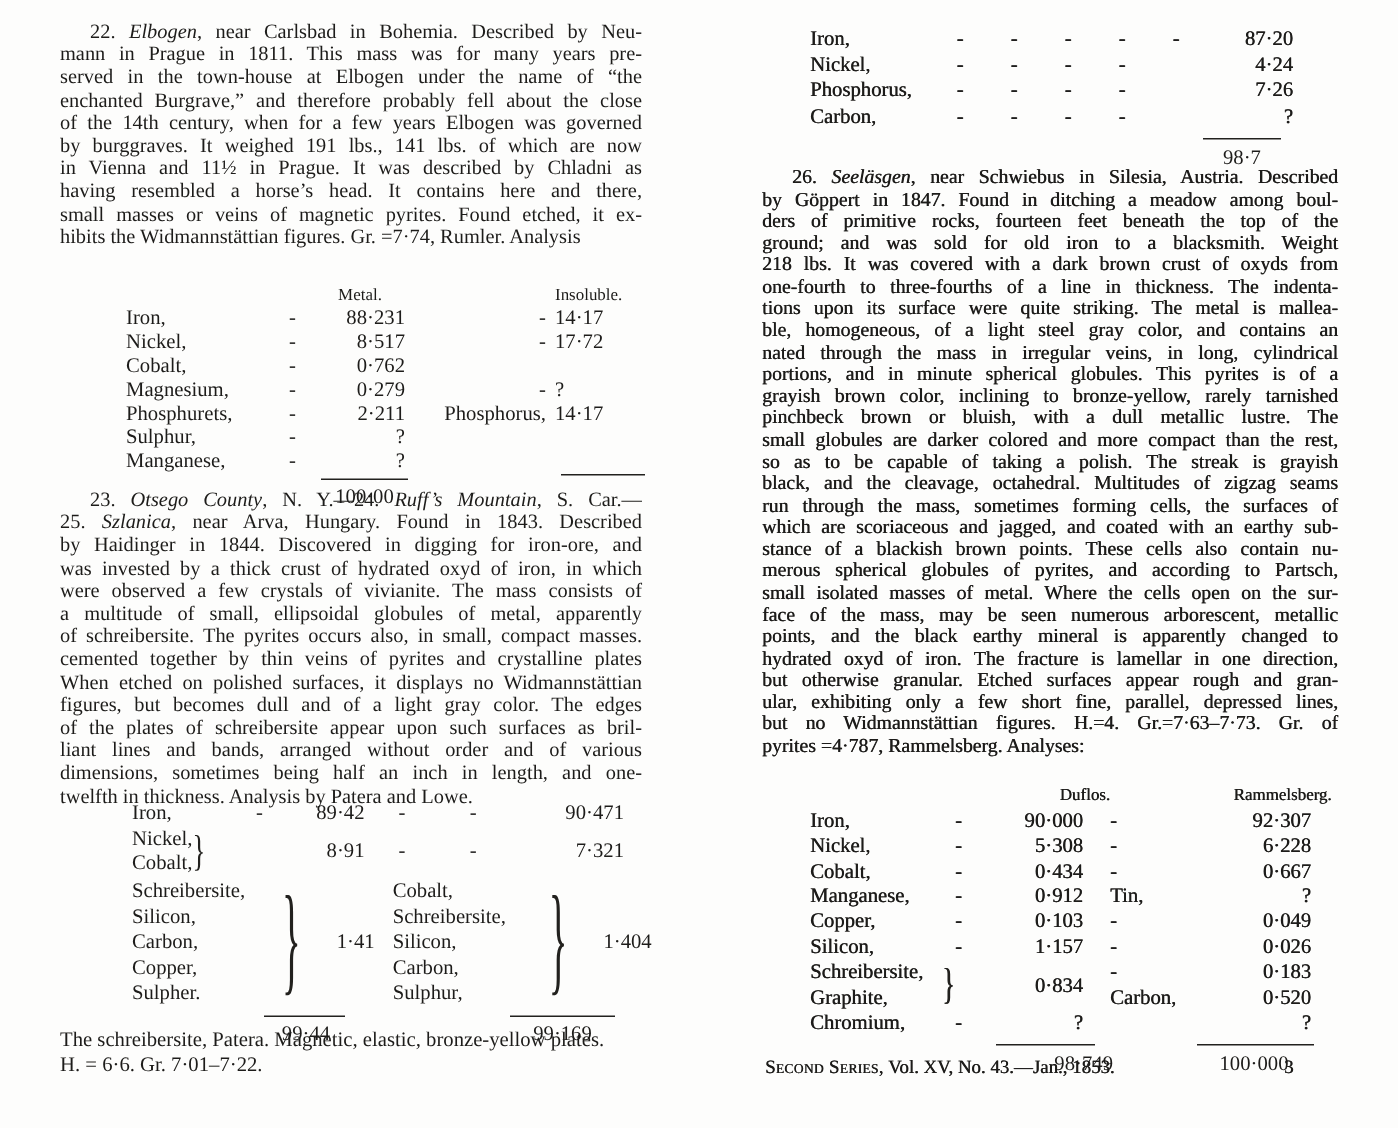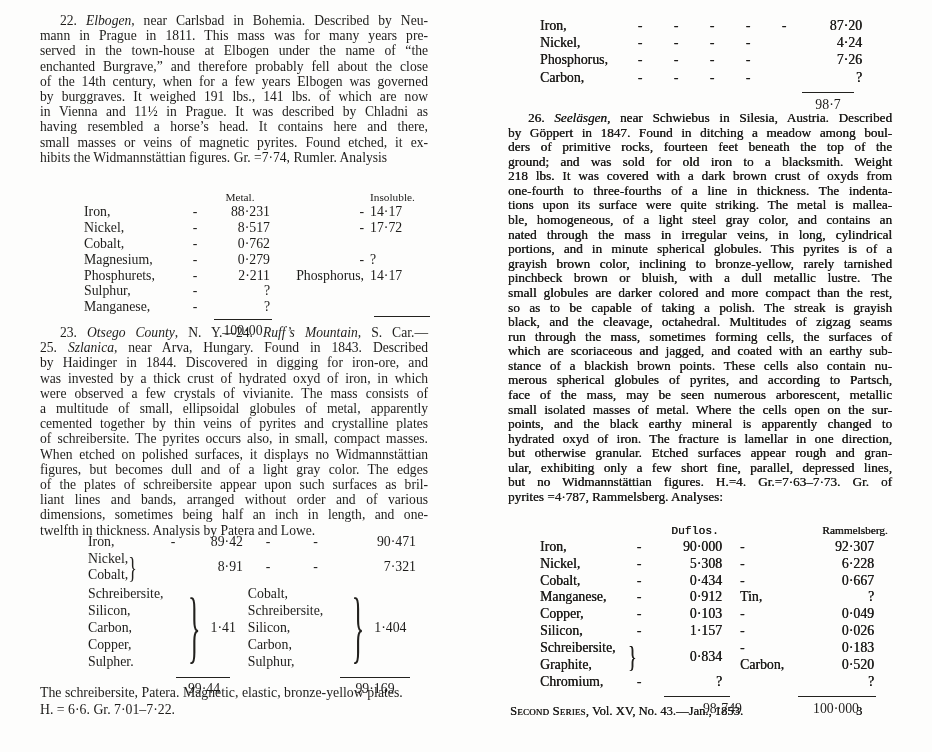--- a/index.html
+++ b/index.html
@@ -55,40 +55,40 @@
   .brace{display:inline-block;transform-origin:center;line-height:1;font-weight:400;color:#22211e;}
   .brace::before{content:"}";}
   .br2{font-size:18px;transform:scaleY(1.6);}
   .br5{font-size:26px;transform:scaleY(3.1);}
   .t2 .groups{display:flex;margin-top:3px;}
   .t2 .grp{display:flex;align-items:center;}
   .t2 .grp .names .cell{line-height:16.9px;}
   .t2 .g1 .names{width:100px;}
   .t2 .g2{margin-left:12px;}
   .t2 .g2 .names{width:104px;}
-  .t2 .gval{margin-left:10px;}
+  .t2 .gval{margin-left:24px;}
   .t2 .tots{position:relative;height:34px;margin-top:4px;}
   .t2 .r1{position:absolute;left:88px;top:2px;width:54px;}
   .t2 .v1{position:absolute;left:76px;top:6px;width:80px;text-align:center;}
   .t2 .r2{position:absolute;left:252px;top:2px;width:70px;}
   .t2 .v2{position:absolute;left:242px;top:6px;width:90px;text-align:center;}
   .t2note{position:absolute;left:40px;top:684px;width:400px;font-size:13.8px;line-height:17px;}
 
   
   .t3{position:absolute;left:74px;top:18px;width:322px;font-size:13.8px;}
   .t3 .trow{display:grid;grid-template-columns:82px 36px 36px 36px 36px 36px 60px;height:17.2px;align-items:baseline;}
   .t3 .rulewrap{position:absolute;left:262px;top:74px;width:52px;}
   .t3 .total{position:absolute;left:252px;top:79px;width:72px;text-align:center;}
 
   
   .t4{position:absolute;left:74px;top:524px;width:352px;font-size:13.8px;}
   .t4 .trow,.t4 .thead{display:grid;grid-template-columns:88px 22px 90px 64px 88px;align-items:baseline;}
   .t4 .trow{height:16.8px;}
   .t4 .thead{font-size:11.3px;height:15px;}
-  .t4 .thead .h1{grid-column:3;text-align:center;font-family:Liberation Mono, monospace;}
+  .t4 .thead .h1{grid-column:3;text-align:right;}
   .t4 .thead .h2{grid-column:5;text-align:center;padding-left:14px;}
   .t4 .num2{text-align:right;padding-right:18px;}
   .t4 .grow{display:grid;grid-template-columns:88px 22px 90px 64px 88px;align-items:center;height:34px;}
   .t4 .grow .names .cell,.t4 .grow .rcol .cell{line-height:16.8px;}
   .t4 .grow .bracewrap{text-align:left;}
   .t4 .tots{position:relative;height:36px;margin-top:3px;}
   .t4 .r1{position:absolute;left:124px;top:2px;width:66px;}
   .t4 .v1{position:absolute;left:112px;top:7px;width:90px;text-align:right;}
   .t4 .r2{position:absolute;left:258px;top:2px;width:78px;}
   .t4 .v2{position:absolute;left:246px;top:7px;width:100px;text-align:center;}
@@ -181,22 +181,22 @@
     </div>
 
     <div class="para p-left" style="top:325px;">
 
     <div class="line">23. <i>Otsego County</i>, N. Y.—24. <i>Ruff’s Mountain</i>, S. Car.—</div>
         <div class="line">25. <i>Szlanica</i>, near Arva, Hungary. Found in 1843. Described</div>
         <div class="line">by Haidinger in 1844. Discovered in digging for iron-ore, and</div>
         <div class="line">was invested by a thick crust of hydrated oxyd of iron, in which</div>
         <div class="line">were observed a few crystals of vivianite. The mass consists of</div>
         <div class="line">a multitude of small, ellipsoidal globules of metal, apparently</div>
+        <div class="line">of schreibersite. The pyrites occurs also, in small, compact masses.</div>
         <div class="line">cemented together by thin veins of pyrites and crystalline plates</div>
-        <div class="line">of schreibersite. The pyrites occurs also, in small, compact masses.</div>
         <div class="line">When etched on polished surfaces, it displays no Widmannstättian</div>
         <div class="line">figures, but becomes dull and of a light gray color. The edges</div>
         <div class="line">of the plates of schreibersite appear upon such surfaces as bril-</div>
         <div class="line">liant lines and bands, arranged without order and of various</div>
         <div class="line">dimensions, sometimes being half an inch in length, and one-</div>
         <div class="line">twelfth in thickness. Analysis by Patera and Lowe.</div>
       </div>
 
     <div class="t2">
       <div class="trow row-a">
@@ -322,22 +322,22 @@
         <div class="line">portions, and in minute spherical globules. This pyrites is of a</div>
         <div class="line">grayish brown color, inclining to bronze-yellow, rarely tarnished</div>
         <div class="line">pinchbeck brown or bluish, with a dull metallic lustre. The</div>
         <div class="line">small globules are darker colored and more compact than the rest,</div>
         <div class="line">so as to be capable of taking a polish. The streak is grayish</div>
         <div class="line">black, and the cleavage, octahedral. Multitudes of zigzag seams</div>
         <div class="line">run through the mass, sometimes forming cells, the surfaces of</div>
         <div class="line">which are scoriaceous and jagged, and coated with an earthy sub-</div>
         <div class="line">stance of a blackish brown points. These cells also contain nu-</div>
         <div class="line">merous spherical globules of pyrites, and according to Partsch,</div>
+        <div class="line">small isolated masses of metal. Where the cells open on the sur-</div>
         <div class="line">face of the mass, may be seen numerous arborescent, metallic</div>
-        <div class="line">small isolated masses of metal. Where the cells open on the sur-</div>
         <div class="line">points, and the black earthy mineral is apparently changed to</div>
         <div class="line">hydrated oxyd of iron. The fracture is lamellar in one direction,</div>
         <div class="line">but otherwise granular. Etched surfaces appear rough and gran-</div>
         <div class="line">ular, exhibiting only a few short fine, parallel, depressed lines,</div>
         <div class="line">but no Widmannstättian figures. H.=4. Gr.=7·63–7·73. Gr. of</div>
         <div class="line">pyrites =4·787, Rammelsberg. Analyses:</div>
       </div>
 
     <div class="t4">
       <div class="thead">

